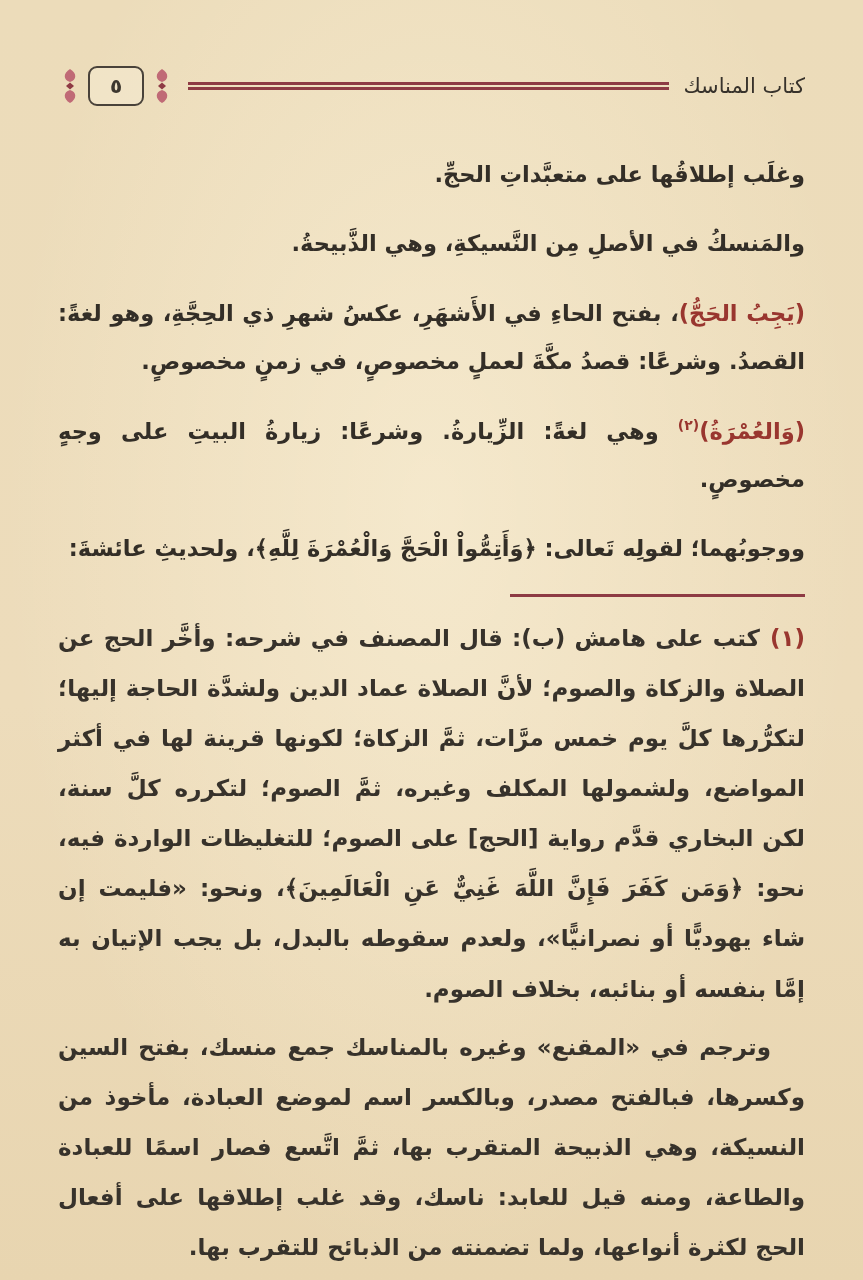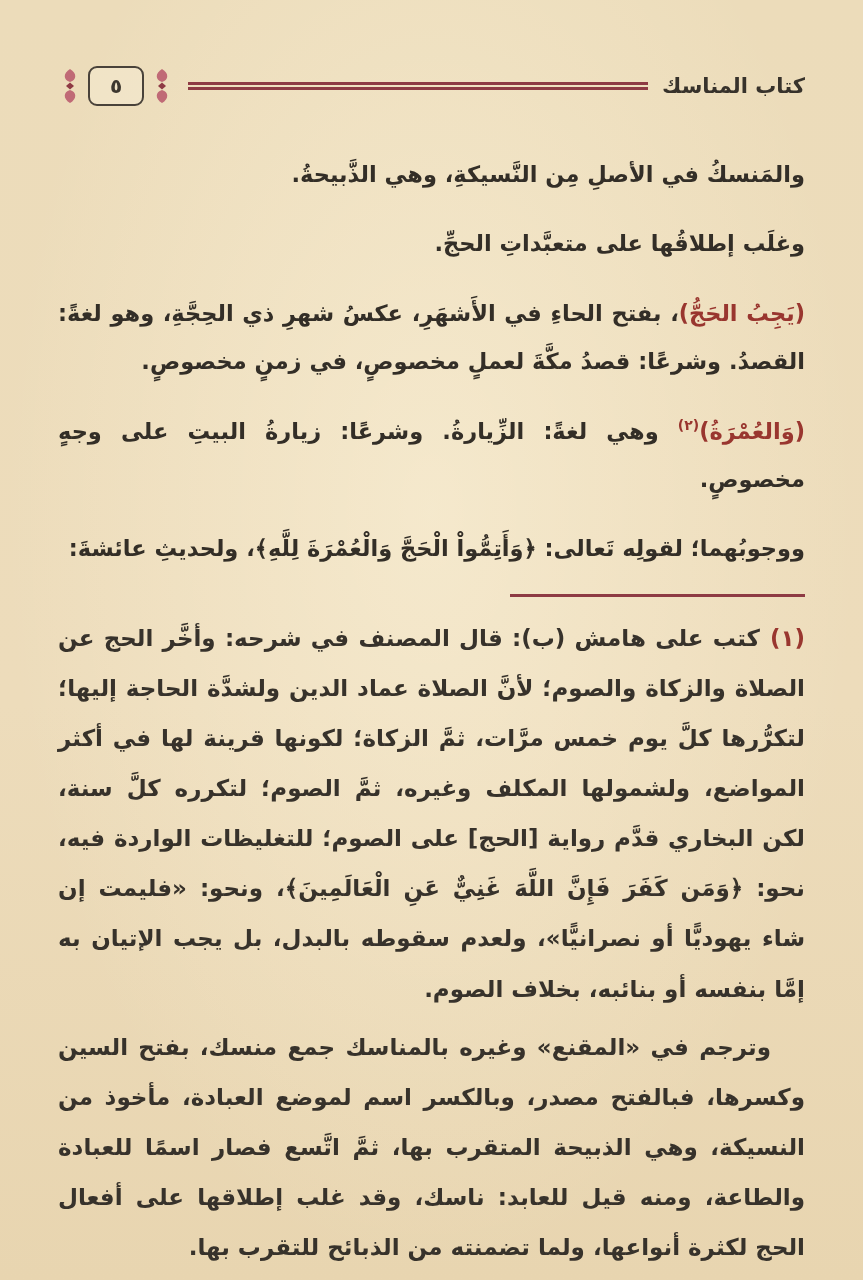--- a/index.html
+++ b/index.html
@@ -17,21 +17,21 @@
     box-sizing:border-box;
     padding:66px 58px 40px 58px;
     direction:rtl;
     position:relative;
   }
   
   .header{
     display:flex;align-items:center;gap:14px;
   }
   .running-title{
-    font-size:21px;font-weight:700;color:#37322b;
+    font-size:21px;font-weight:400;color:#37322b;
     white-space:nowrap;letter-spacing:0;
   }
   .header-rule{
     flex:1;height:8px;
     border-top:3px solid #8e3b44;
     border-bottom:3px solid #8e3b44;
     box-sizing:border-box;
   }
   .page-num-group{
     display:flex;align-items:center;gap:6px;
@@ -98,22 +98,22 @@
       <svg class="flourish" width="24" height="40" viewBox="0 0 24 40">
         <path d="M12 3 C 5 7, 5 14, 12 16 C 19 14, 19 7, 12 3" fill="#c06a76"></path>
         <path d="M12 37 C 5 33, 5 26, 12 24 C 19 26, 19 33, 12 37" fill="#c06a76"></path>
         <path d="M8 20 L12 16.5 L16 20 L12 23.5 Z" fill="#8e3b44"></path>
       </svg>
     </div>
   </div>
 
 
   <div class="body-text">
+    <p>وغلَب إطلاقُها على متعبَّداتِ الحجِّ.</p>
     <p>والمَنسكُ في الأصلِ مِن النَّسيكةِ، وهي الذَّبيحةُ.</p>
-    <p>وغلَب إطلاقُها على متعبَّداتِ الحجِّ.</p>
     <p><span class="red">(يَجِبُ الحَجُّ)</span><span>، بفتح الحاءِ في الأَشهَرِ، عكسُ شهرِ ذي الحِجَّةِ، وهو لغةً: القصدُ. وشرعًا: قصدُ مكَّةَ لعملٍ مخصوصٍ، في زمنٍ مخصوصٍ.</span></p>
     <p><span class="red">(وَالعُمْرَةُ)</span><sup class="fn-ref red">(٢)</sup><span> وهي لغةً: الزِّيارةُ. وشرعًا: زيارةُ البيتِ على وجهٍ مخصوصٍ.</span></p>
     <p>ووجوبُهما؛ لقولِه تَعالى: ﴿وَأَتِمُّواْ الْحَجَّ وَالْعُمْرَةَ لِلَّهِ﴾، ولحديثِ عائشةَ:</p>
   </div>
 
   <div class="fn-sep"></div>
 
   <div class="footnotes">
     <div>
       <p><span class="fn-marker">(١)</span><span>كتب على هامش (ب): قال المصنف في شرحه: وأخَّر الحج عن الصلاة والزكاة والصوم؛ لأنَّ الصلاة عماد الدين ولشدَّة الحاجة إليها؛ لتكرُّرها كلَّ يوم خمس مرَّات، ثمَّ الزكاة؛ لكونها قرينة لها في أكثر المواضع، ولشمولها المكلف وغيره، ثمَّ الصوم؛ لتكرره كلَّ سنة، لكن البخاري قدَّم رواية [الحج] على الصوم؛ للتغليظات الواردة فيه، نحو: ﴿وَمَن كَفَرَ فَإِنَّ اللَّهَ غَنِيٌّ عَنِ الْعَالَمِينَ﴾، ونحو: «فليمت إن شاء يهوديًّا أو نصرانيًّا»، ولعدم سقوطه بالبدل، بل يجب الإتيان به إمَّا بنفسه أو بنائبه، بخلاف الصوم.</span></p>

